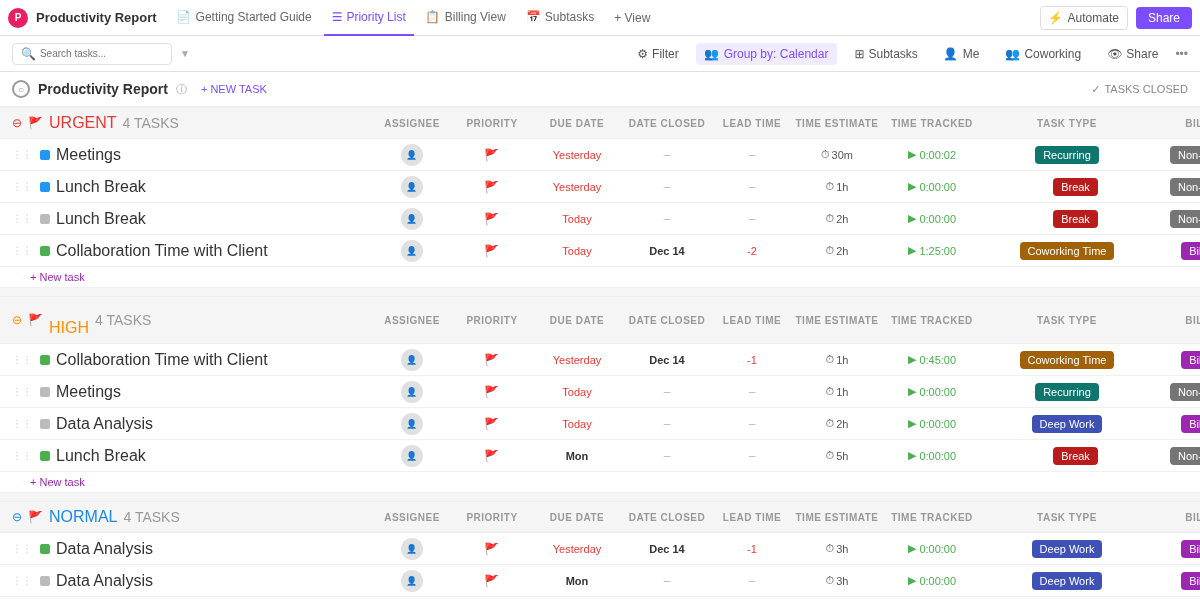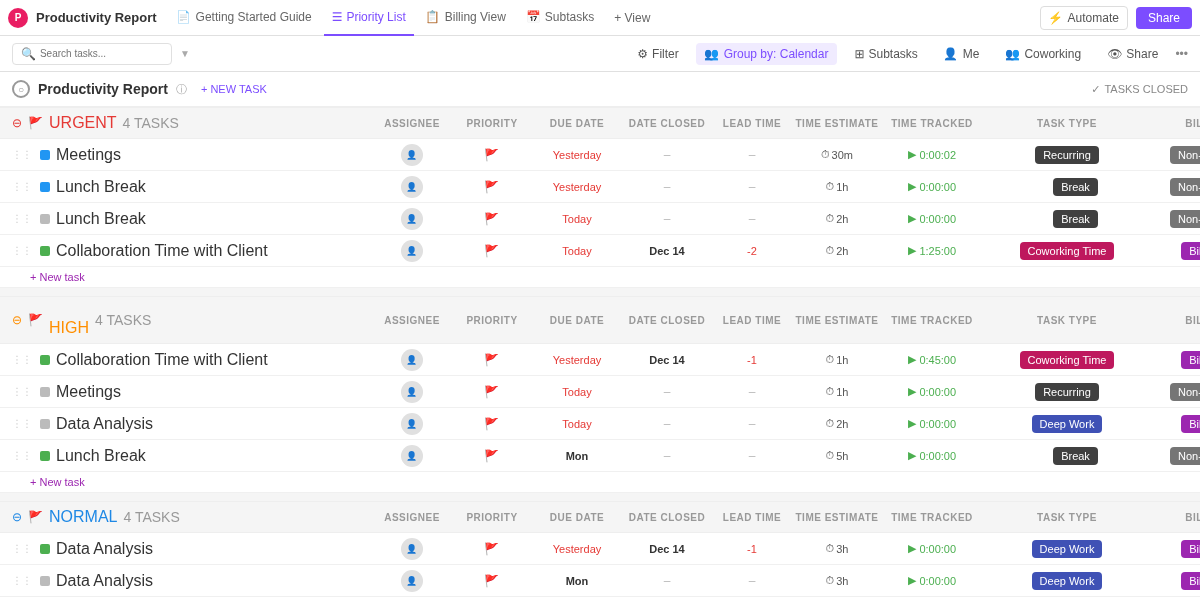--- a/index.html
+++ b/index.html
@@ -67,23 +67,23 @@
     .date-cell.overdue { color: #e53935; }
     .dash { color: #bbb; text-align: center; display: block; }
     .lead-neg { color: #e53935; font-size: 11px; text-align: center; }
     .time-est { font-size: 11px; color: #555; text-align: center; display: flex; align-items: center; justify-content: center; gap: 2px; }
     .time-track { font-size: 11px; color: #555; text-align: center; display: flex; align-items: center; justify-content: center; gap: 3px; }
     .time-track-val { color: #4caf50; }
     .play-icon { color: #4caf50; font-size: 11px; }
 
     
     .task-type { border-radius: 4px; padding: 3px 8px; font-size: 11px; font-weight: 500; text-align: center; color: white; }
-    .task-type.recurring { background: #404040; }
-    .task-type.break { background: #404040; margin-left: 17px; }
-    .task-type.coworking { background: #be185d; }
+    .task-type.recurring { background: #0f766e; }
+    .task-type.break { background: #b91c1c; margin-left: 17px; }
+    .task-type.coworking { background: #a16207; }
     .task-type.deep-work { background: #3f51b5; }
 
     
     .billing { border-radius: 4px; padding: 3px 8px; font-size: 11px; font-weight: 500; text-align: center; }
     .billing.non-billable { background: #757575; color: white; }
     .billing.billable { background: #9c27b0; color: white; }
 
     .add-task-row { padding: 4px 12px 4px 30px; font-size: 11px; color: #9c27b0; cursor: pointer; background: #fff; border-bottom: 1px solid #f0f0f0; }
 
     .section-divider { height: 8px; background: #f5f5f5; }

